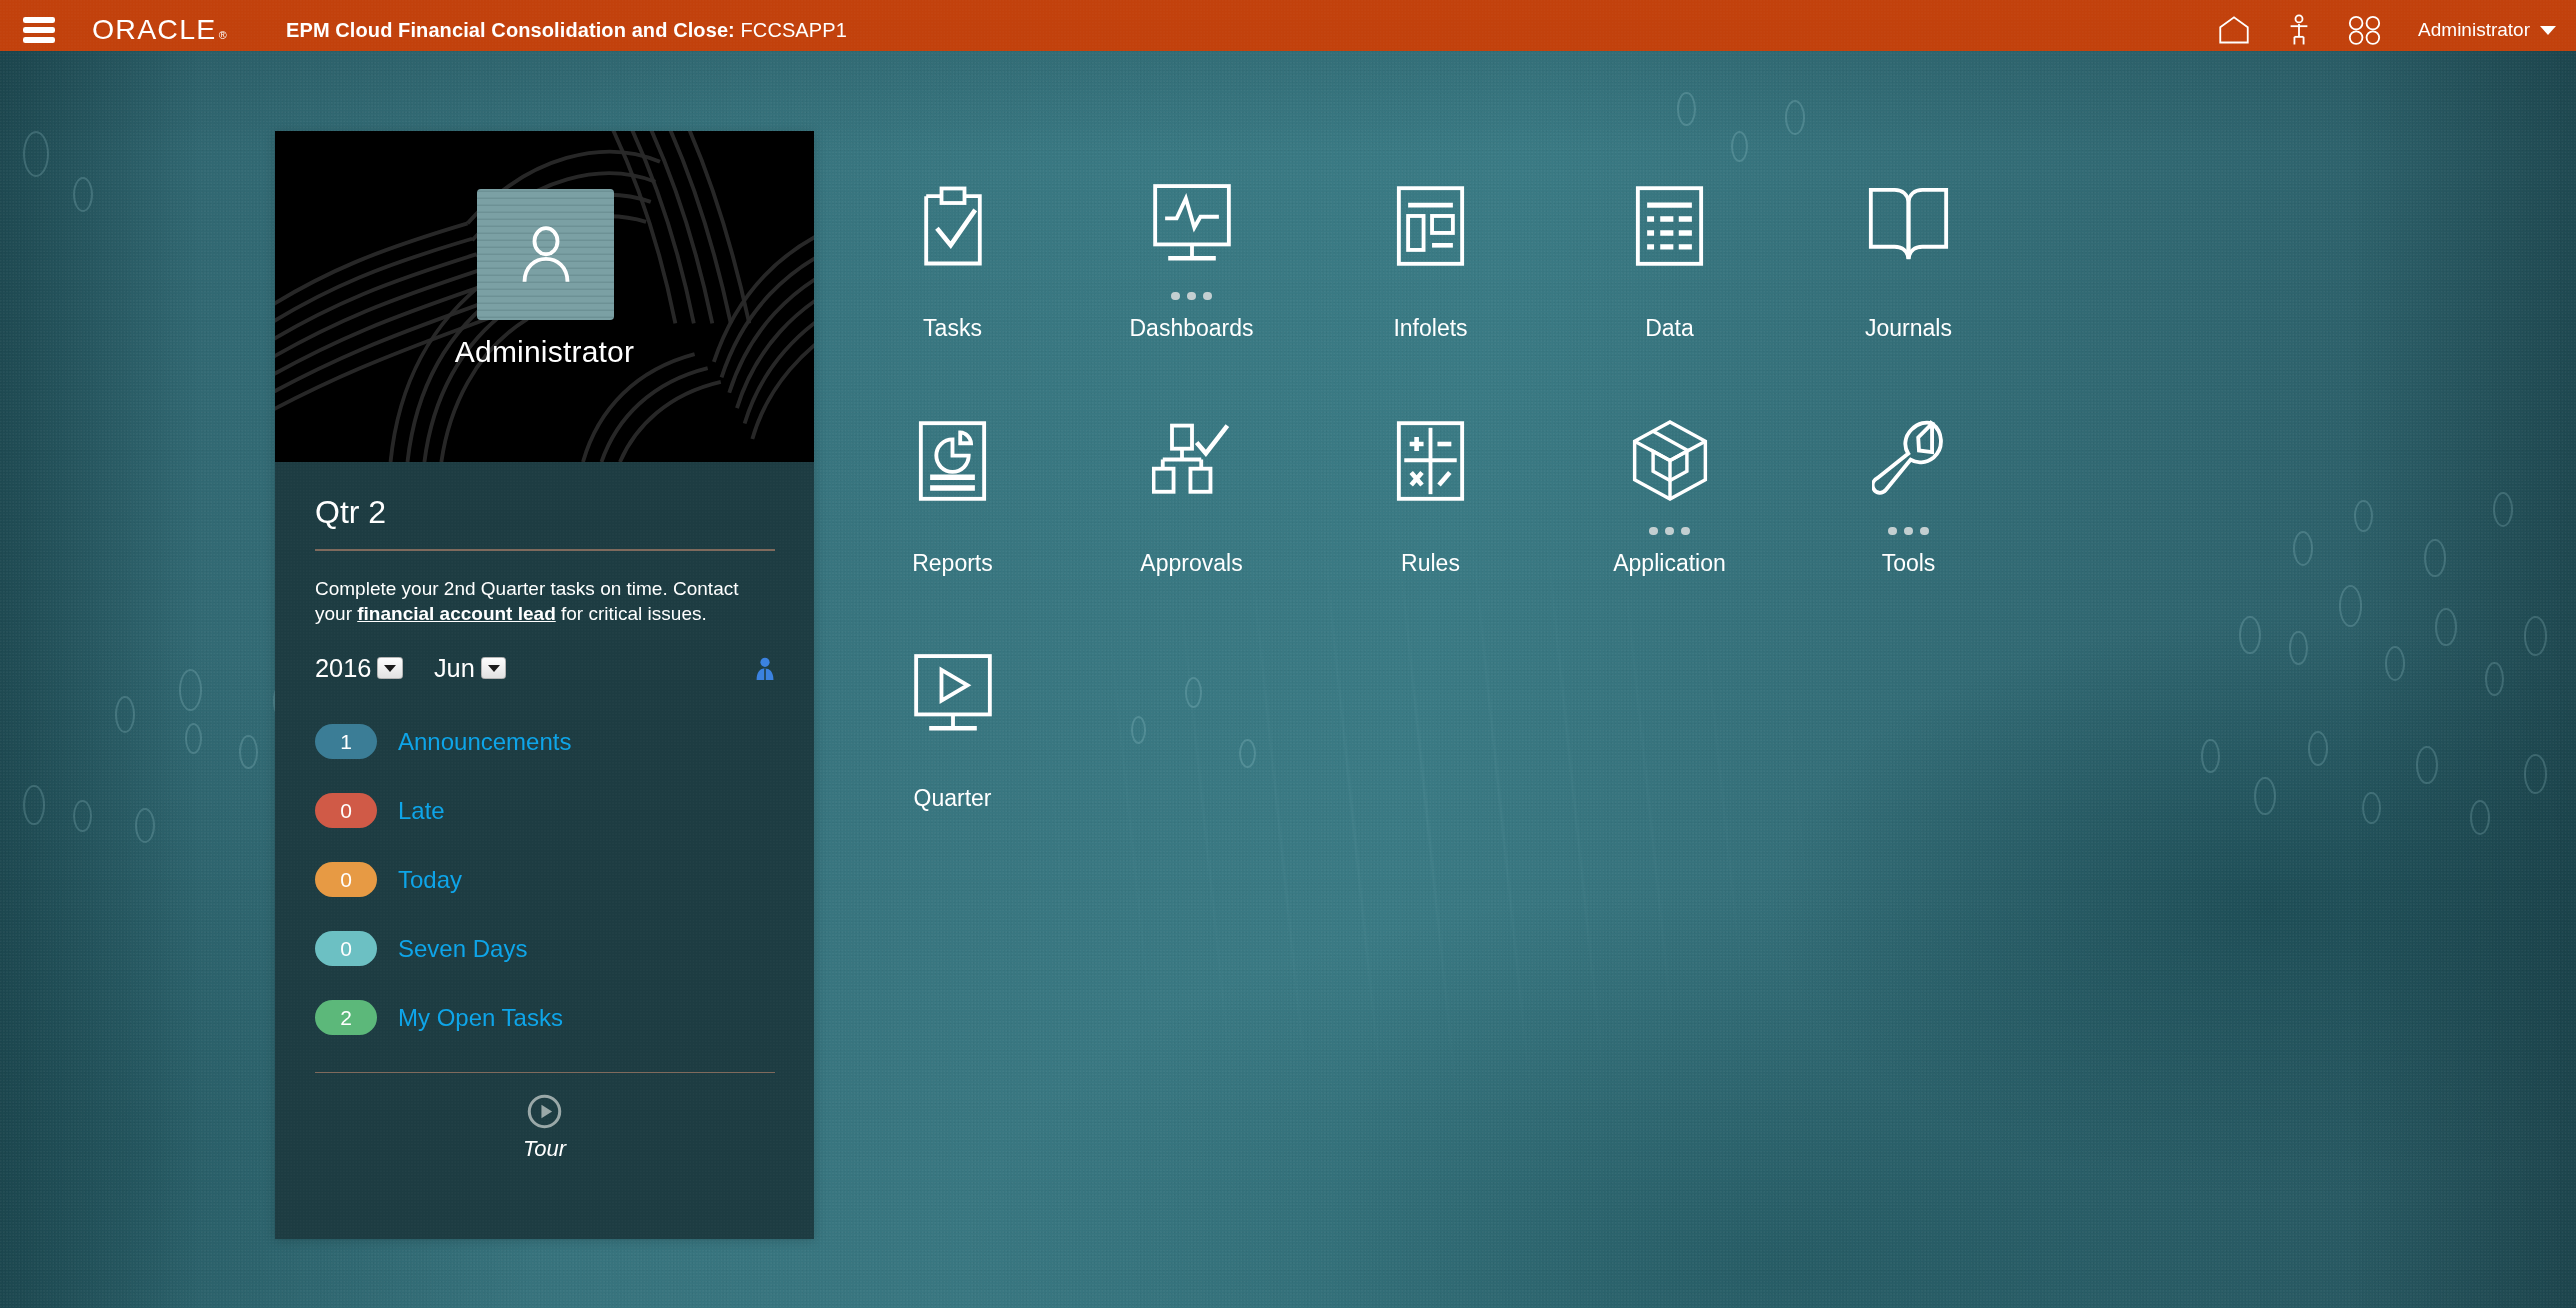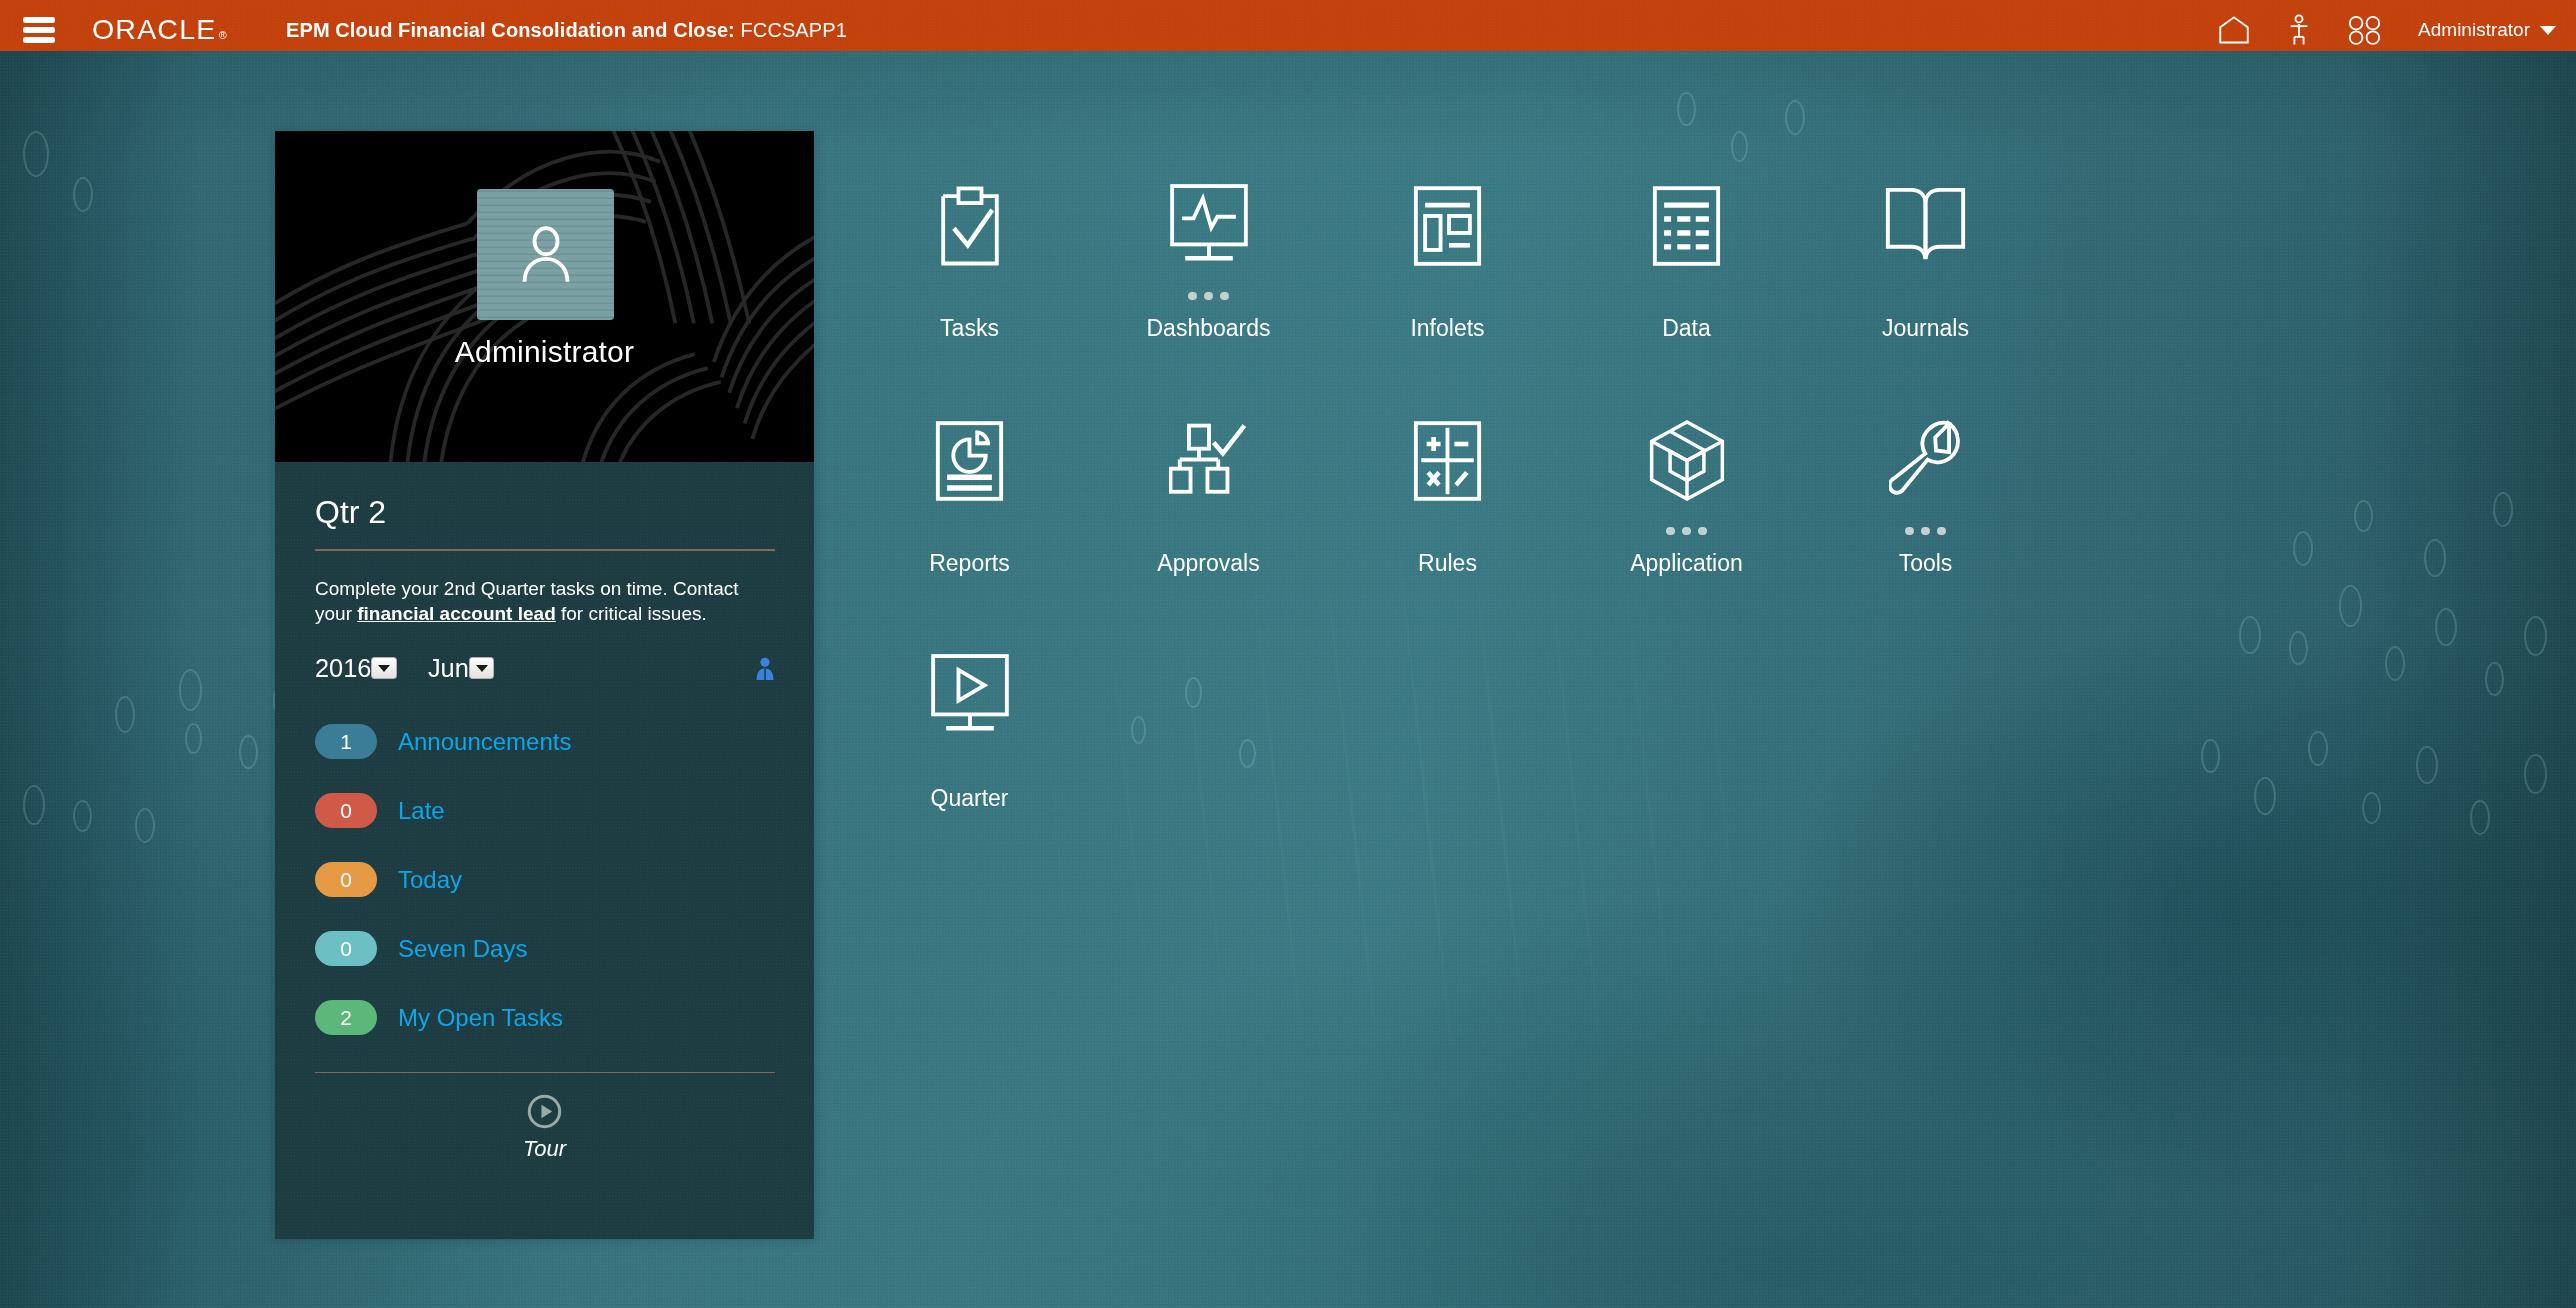--- a/index.html
+++ b/index.html
@@ -262,21 +262,21 @@
   }
 
   #period-row {
     position: absolute;
     left: 40px; top: 189px;
     width: 460px; height: 34px;
     display: flex;
     align-items: center;
   }
   .period-select {
-    display: flex; align-items: center; gap: 0;
+    display: flex; align-items: center; gap: 6px;
     cursor: pointer;
   }
   .period-select .pval {
     font-size: 25.4px; color: #ffffff;
   }
   .period-select .pbtn {
     width: 25.4px; height: 21.5px;
     background: linear-gradient(#fdfdfd, #e2e2e2);
     border: 0.8px solid #b4b4b4;
     border-radius: 3.1px;
@@ -333,21 +333,21 @@
   #tour-label {
     margin-top: 7px;
     font-size: 22px;
     color: #ffffff;
     font-style: italic;
   }
 
   
   #icon-grid {
     position: absolute;
-    left: 850px; top: 168px;
+    left: 833px; top: 168px;
     width: 1370px;
     z-index: 10;
     display: flex;
     flex-wrap: wrap;
   }
   .grid-tile {
     width: 239px;
     height: 235px;
     display: flex;
     flex-direction: column;

